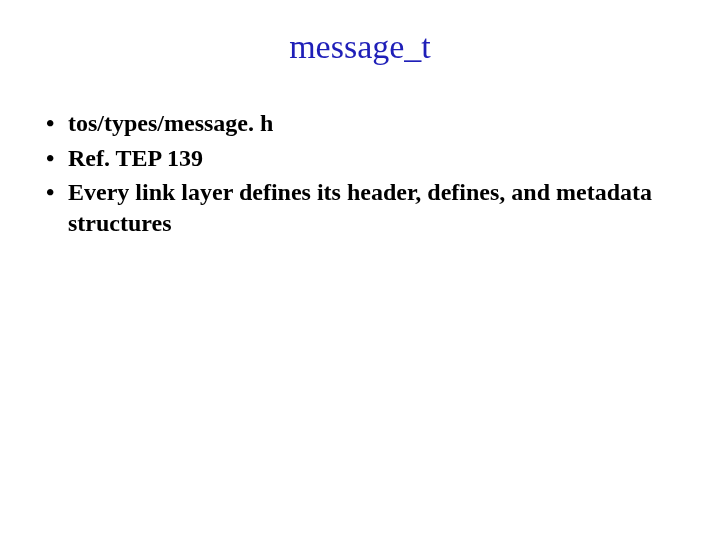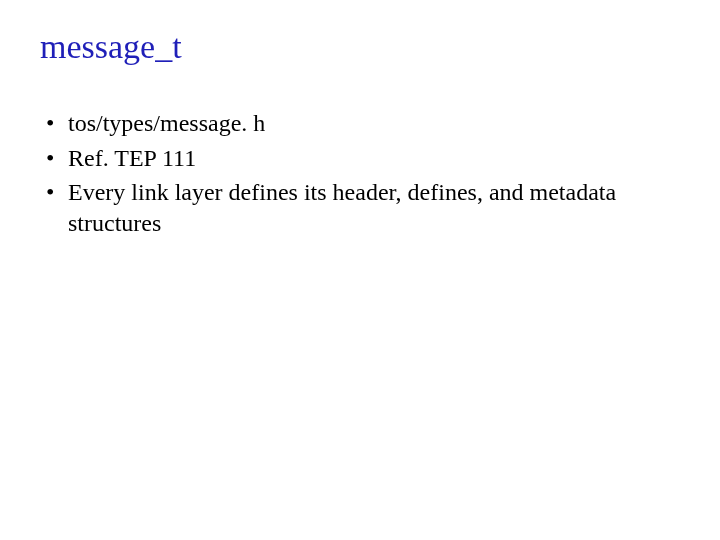--- a/index.html
+++ b/index.html
@@ -14,30 +14,31 @@
       font-family: "Times New Roman", Times, serif;
       position: relative;
       overflow: hidden;
     }
     .slide {
       width: 100%;
       height: 100%;
       padding: 28px 40px 0 40px;
     }
     .title {
-      text-align: left;
+      text-align: center;
       color: #1f1fb8;
       font-size: 34px;
       font-weight: normal;
       margin-bottom: 42px;
       margin-top: 0;
     }
     .bullets {
       list-style: none;
       padding-left: 0;
+      font-weight: bold;
     }
     .bullets li {
       position: relative;
       padding-left: 28px;
       font-size: 24px;
       color: #000000;
       line-height: 1.28;
       margin-bottom: 4px;
     }
     .bullets li::before {
@@ -49,16 +50,16 @@
       color: #000000;
     }
   </style>
 </head>
 <body>
 
 <div class="slide">
   <h1 class="title">message_t</h1>
   <ul class="bullets">
     <li>tos/types/message. h</li>
-    <li>Ref. TEP 111</li>
+    <li>Ref. TEP 139</li>
     <li>Every link layer defines its header, defines, and metadata structures</li>
   </ul>
 </div>
 
 </body></html>

